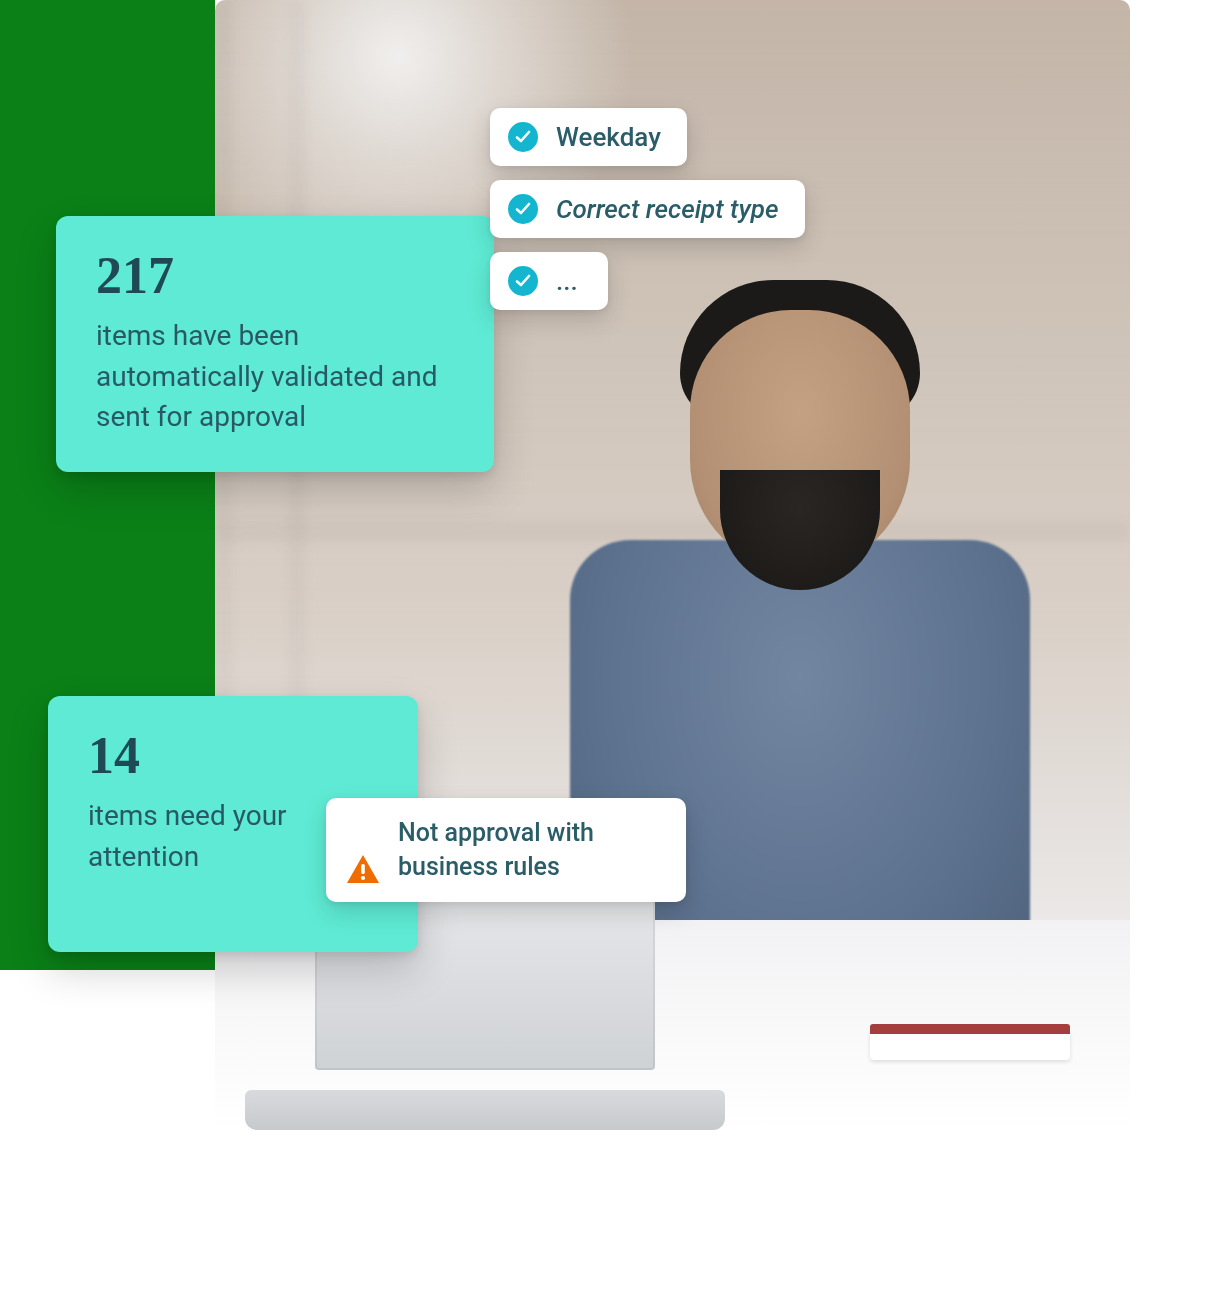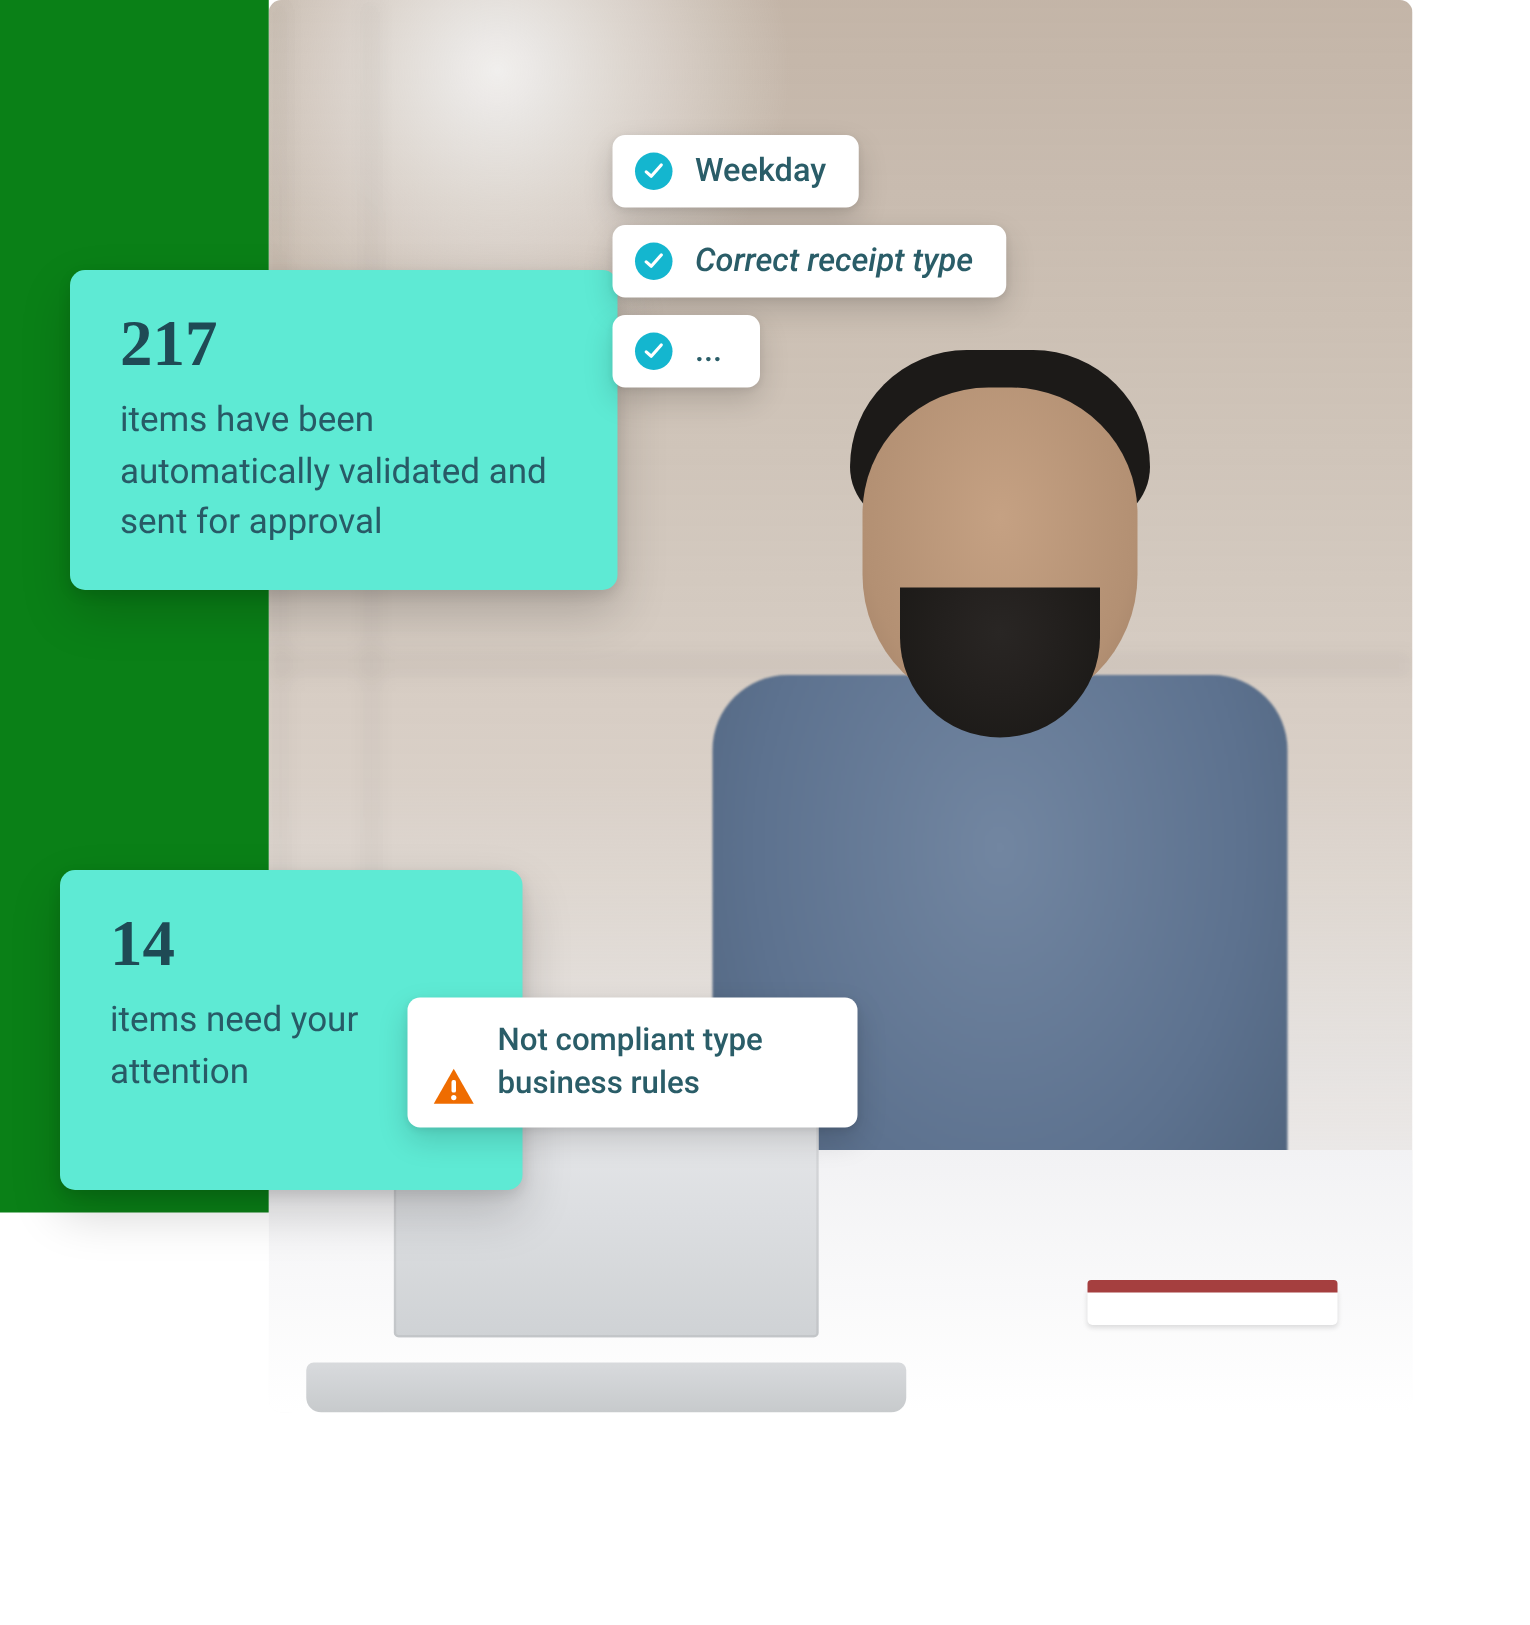--- a/index.html
+++ b/index.html
@@ -248,16 +248,16 @@
   </div>
 
   <div id="pill-noncompliant" class="pill pill-multiline">
     <span class="warn-icon">
       <svg viewBox="0 0 34 30">
         <path d="M17 1 L33 29 L1 29 Z" fill="#ef6c00"></path>
         <rect x="15.2" y="10" width="3.6" height="10" rx="1.5" fill="#fff"></rect>
         <circle cx="17" cy="24" r="2.1" fill="#fff"></circle>
       </svg>
     </span>
-    <span class="pill-text">Not compliant type business rules</span>
+    <span class="pill-text">Not approval with business rules</span>
   </div>
 
 </div>
 
 </body></html>

